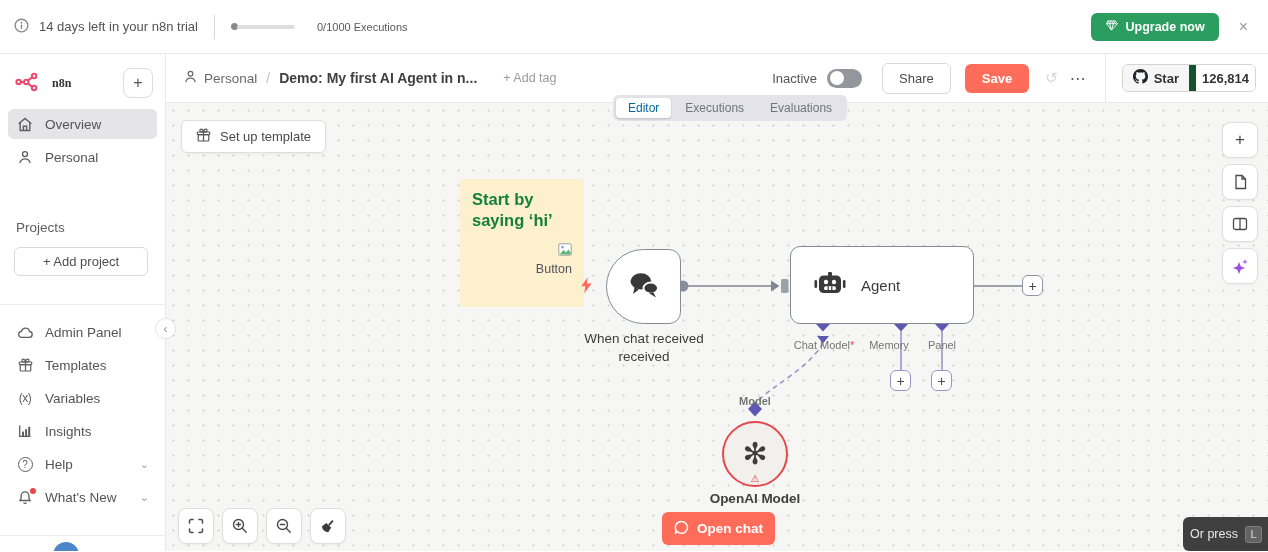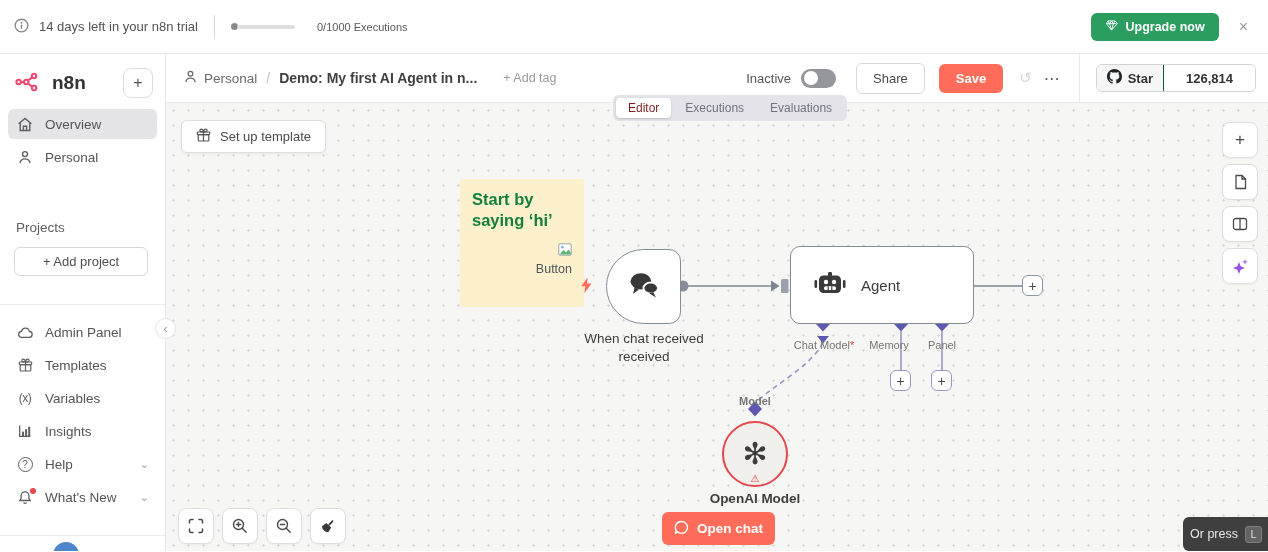--- a/index.html
+++ b/index.html
@@ -19,21 +19,21 @@
   .upgrade-btn { display:flex; align-items:center; gap:7px; background:#2a9d5f; color:#fff; font-size:12.5px; font-weight:700; padding:7px 14px; border-radius:6px; border:none; cursor:pointer; font-family:inherit; }
   .banner-close { color:#9a9a9a; font-size:16px; margin:0 6px 0 20px; cursor:pointer; }
 
   
   .body { display:flex; height:497px; position:relative; }
   .sidebar { width:166px; flex-shrink:0; border-right:1px solid #e8e8e8; background:#fff; position:relative; }
   .main { flex:1; display:flex; flex-direction:column; position:relative; min-width:0; }
 
   
   .logo-row { display:flex; align-items:center; padding:14px 12px 8px 14px; }
-  .logo-text { font-weight:700; font-size:19px; color:#333; margin-left:8px; flex:1; }
+  .logo-text { font-weight:700; font-size:12px; color:#333; margin-left:8px; flex:1;font-family:Liberation Serif, serif; }
   .add-wf-btn { width:30px; height:30px; border:1px solid #dcdcdc; border-radius:8px; display:flex; align-items:center; justify-content:center; color:#555; font-size:16px; background:#fff; cursor:pointer; }
   .side-item { height:30px; margin:3px 8px; padding:0 8px; display:flex; align-items:center; gap:11px; border-radius:6px; font-size:13.5px; color:#545454; cursor:pointer; }
   .side-item.active { background:#e5e5e7; }
   .side-icon { width:18px; display:flex; justify-content:center; align-items:center; color:#5f5f5f; position:relative; }
   .projects-label { margin:48px 16px 12px; font-size:13.5px; color:#5e5e5e; }
   .add-project-btn { display:block; margin:0 14px; width:134px; padding:6px 0; text-align:center; font-size:13px; color:#4f4f4f; border:1px solid #d9d9d9; border-radius:6px; background:#fff; cursor:pointer; font-family:inherit; }
   .side-divider { margin:28px 0 12px; border-top:1px solid #ececec; }
   .chev { margin-left:auto; color:#9a9a9a; font-size:11px; }
   .var-glyph { font-size:12px; color:#5f5f5f; letter-spacing:-0.5px; }
   .circle-q { width:15px; height:15px; border:1.3px solid #5f5f5f; border-radius:50%; font-size:10px; display:flex; align-items:center; justify-content:center; color:#5f5f5f; }
@@ -52,26 +52,26 @@
   .inactive-lbl { font-size:13px; color:#555; margin-right:10px; }
   .toggle { width:35px; height:19px; border-radius:10px; background:#95959c; position:relative; cursor:pointer; }
   .toggle .knob { position:absolute; left:2.5px; top:2.5px; width:14px; height:14px; border-radius:50%; background:#fff; }
   .share-btn { margin-left:20px; padding:7px 16px; border:1px solid #d9d9d9; border-radius:6px; font-size:13px; color:#4a4a4a; background:#fff; cursor:pointer; font-family:inherit; }
   .save-btn { margin-left:14px; padding:7px 17px; border:none; border-radius:6px; font-size:13px; font-weight:600; color:#fff; background:#ff6d5a; cursor:pointer; font-family:inherit; }
   .history-ico { color:#d8d8d8; font-size:15px; margin:0 12px 0 16px; }
   .more-ico { color:#5a5a5a; font-size:16px; letter-spacing:1px; cursor:pointer; }
   .hdr-vdiv { width:1px; align-self:stretch; background:#e8e8e8; margin:0 16px 0 18px; }
   .star-widget { display:flex; align-items:stretch; height:28px; border:1px solid #d4d4d4; border-radius:6px; overflow:hidden; margin-right:12px; cursor:pointer; }
   .star-left { display:flex; align-items:center; gap:6px; background:#f6f6f6; padding:0 10px; font-size:13px; font-weight:600; color:#333; }
-  .star-count { display:flex; align-items:center; background:#fff; border-left:1px solid #14532d; padding:0 22px; font-size:13px; font-weight:600; color:#333; }
+  .star-count { display:flex; align-items:center; background:#fff; border-left:7px solid #14532d; padding:0 6px; font-size:13px; font-weight:600; color:#333; }
 
   
   .tabs { position:absolute; top:41px; left:447px; z-index:20; background:#e3e3e9; border-radius:6px; padding:3px; display:flex; gap:2px; }
   .tab { font-size:12px; color:#73737e; padding:3px 12px; border-radius:4px; cursor:pointer; white-space:nowrap; }
-  .tab.active { background:#fff; color:#7f1d1d; box-shadow:0 1px 2px rgba(0,0,0,.18); }
+  .tab.active { background:#fff; color:#0369a1; box-shadow:0 1px 2px rgba(0,0,0,.18); }
 
   
   .canvas { flex:1; position:relative; overflow:hidden; background:#f6f6f4; background-image:radial-gradient(#dcdcd7 1.1px, transparent 1.2px); background-size:15px 15px; }
   .setup-template { position:absolute; left:15px; top:17px; height:33px; display:flex; align-items:center; gap:9px; padding:0 14px; background:#fff; border:1px solid #dedede; border-radius:6px; box-shadow:0 1px 3px rgba(0,0,0,.05); font-size:13px; font-weight:500; color:#4a4a4a; cursor:pointer; }
 
   .sticky { position:absolute; left:294px; top:76px; width:124px; height:128px; background:#fdf0cc; border-radius:3px; padding:10px 12px; cursor:pointer; }
   .sticky-title { font-size:16.5px; line-height:1.25; font-weight:700; color:#15803d; }
   .broken-img { display:flex; align-items:flex-end; gap:3px; margin-top:13px;flex-direction:column; }
   .broken-img-label { font-size:12.5px; color:#4e5360; }
   .bolt { position:absolute; left:414px; top:174px; }

